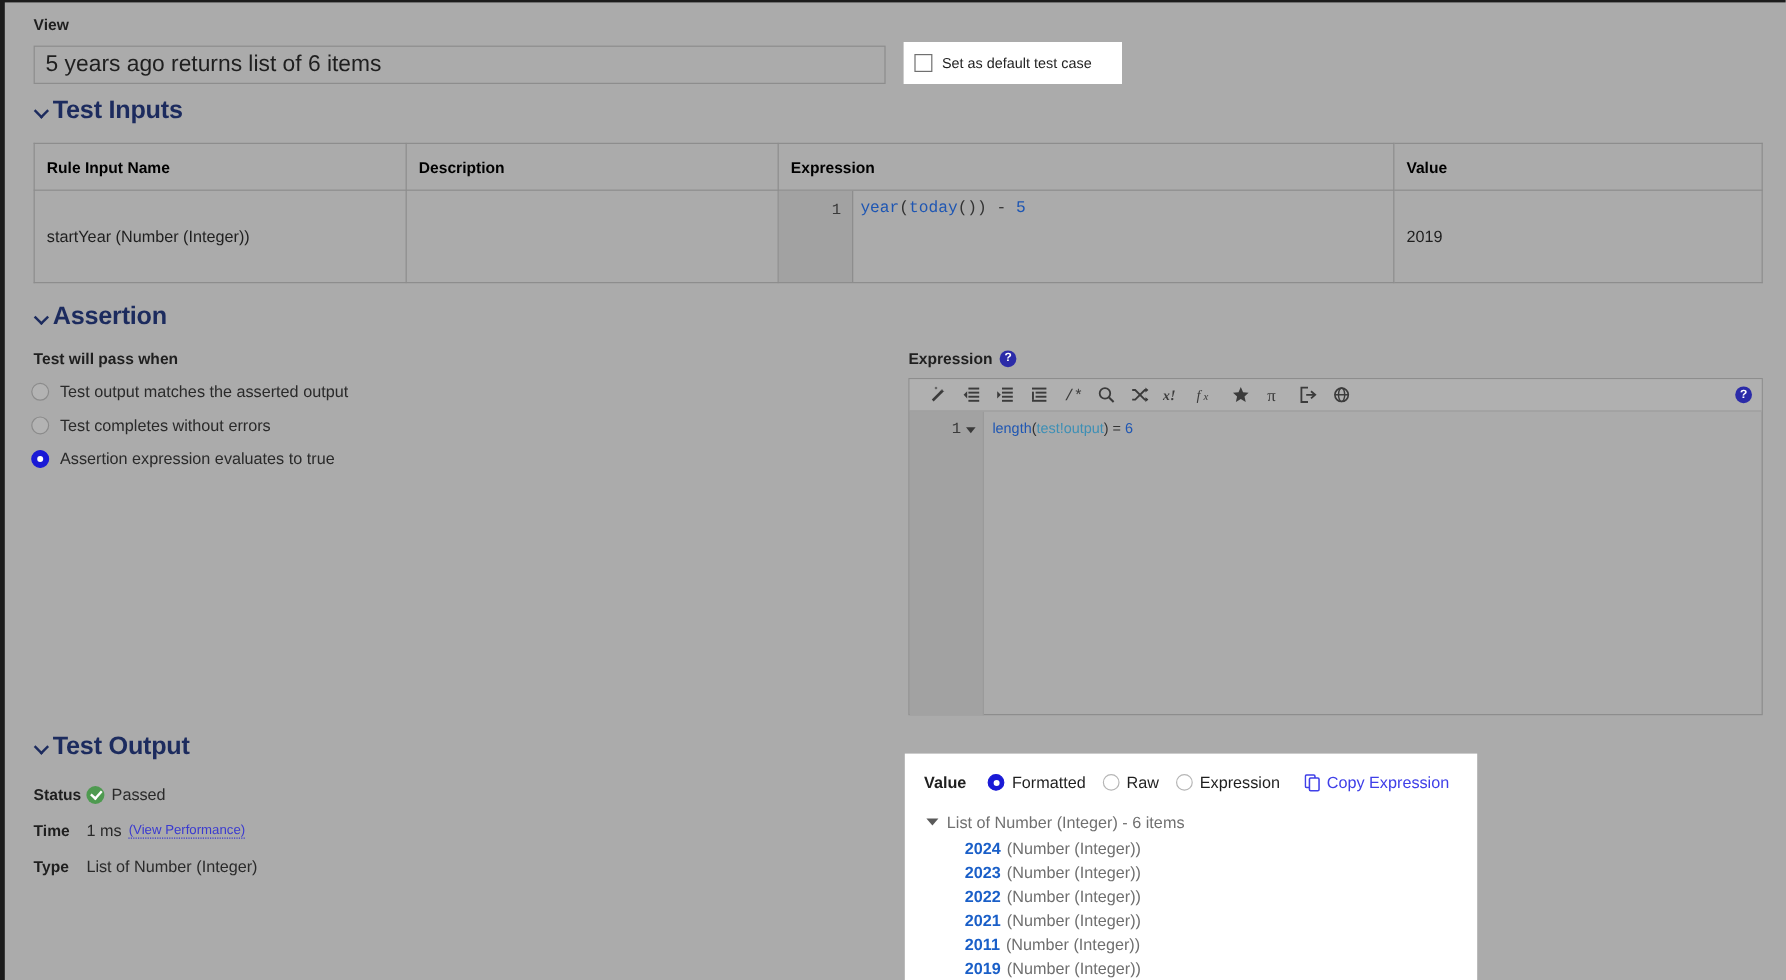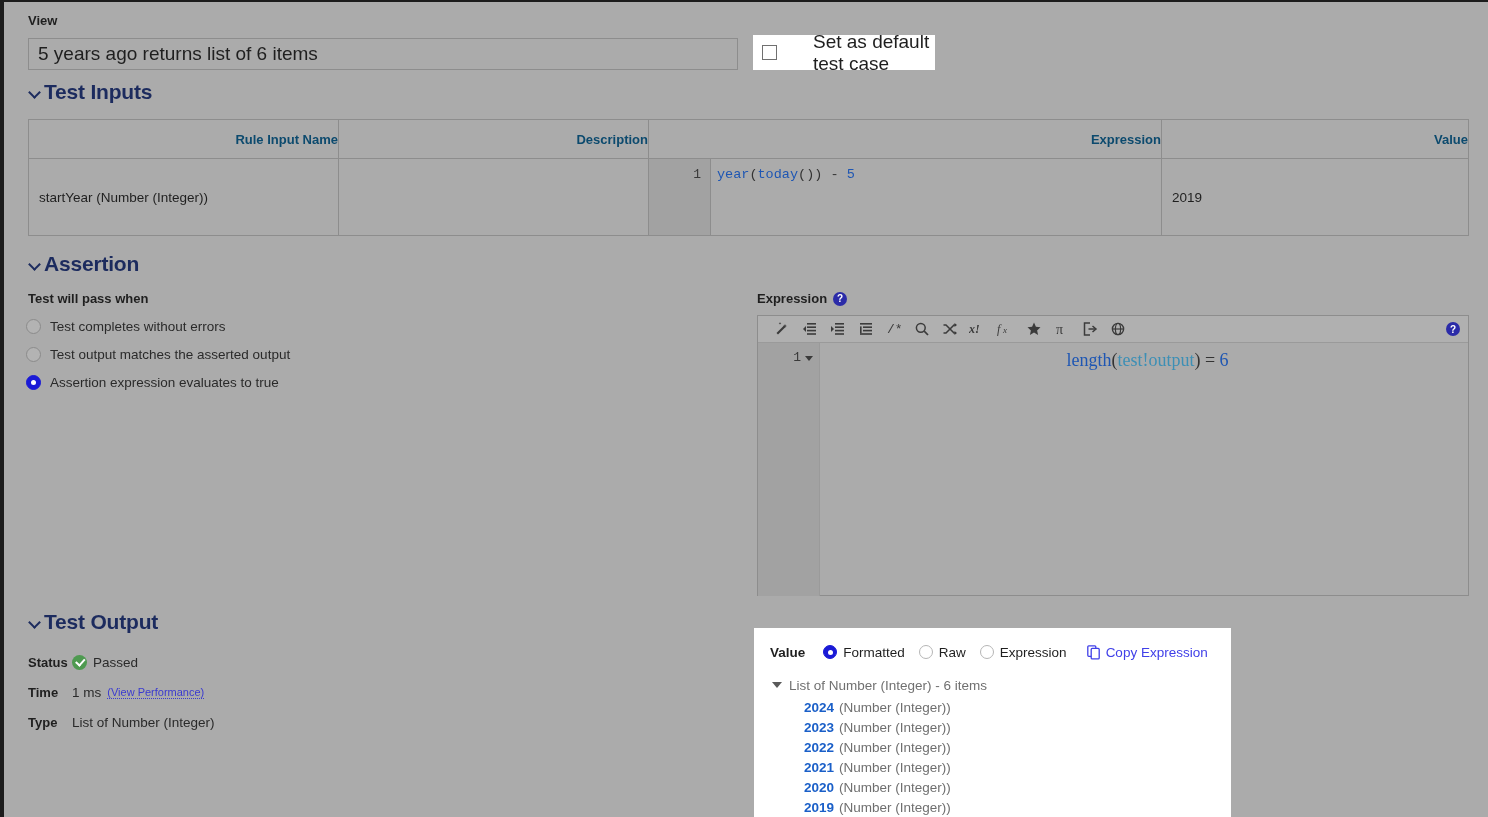--- a/index.html
+++ b/index.html
@@ -77,36 +77,36 @@
     padding-left: 9px;
     box-sizing: border-box;
   }
   .cbx {
     width: 15px; height: 15px;
     border: 1px solid #707070;
     background: #ffffff;
     box-sizing: border-box;
     flex: 0 0 auto;
   }
-  #default-case-box .cb-text { font-size: 19px; color: #1f1f1f; margin-left: 28px; }
+  #default-case-box .cb-text { font-size: 12px; color: #1f1f1f; }
 
   
   #test-inputs-header { position: absolute; left: 24px; top: 78px; }
   #inputs-table {
     position: absolute;
     left: 24px; top: 117px;
     width: 1440px;
     border-collapse: collapse;
     table-layout: fixed;
   }
   #inputs-table th {
-    text-align: right;
+    text-align: left;
     font-size: 13px;
     font-weight: bold;
-    color: #0c4a6e;
+    color: #000000;
     padding: 10px 0 10px 10px;
     border: 1px solid #8d8d8d;
     background: transparent;
     height: 18px;
   }
   #inputs-table td {
     border: 1px solid #8d8d8d;
     vertical-align: middle;
     font-size: 13.5px;
     color: #1f1f1f;
@@ -237,25 +237,24 @@
   }
   .caret-down {
     width: 0; height: 0;
     border-left: 4px solid transparent;
     border-right: 4px solid transparent;
     border-top: 5px solid #3a3a3a;
     margin-top: 6px;
   }
   #expr-code {
     padding: 7px 0 0 7px;
-    font-family: Liberation Serif, serif;
-    font-size: 18px;
+    font-family: Liberation Sans, sans-serif;
+    font-size: 12px;
     white-space: pre;
     flex: 1;
-    text-align: center;
   }
   .tok-len { color: #1e56b3; }
   .tok-var { color: #3d8fb5; }
   .tok-eq { color: #333333; }
 
   
   #test-output-header { position: absolute; left: 24px; top: 608px; }
   #output-meta { position: absolute; left: 24px; top: 645px; }
   .meta-row {
     display: flex;
@@ -445,25 +444,25 @@
 
   <div id="assertion-header" class="section-h">
     <span class="chev"></span>
     <span>Assertion</span>
   </div>
   <div id="assert-pass-label" class="lbl-bold">Test will pass when</div>
 
   <div id="radio-group">
     <div class="radio-row">
       <span class="rdo"></span>
-      <span class="r-text">Test completes without errors</span>
+      <span class="r-text">Test output matches the asserted output</span>
     </div>
     <div class="radio-row">
       <span class="rdo"></span>
-      <span class="r-text">Test output matches the asserted output</span>
+      <span class="r-text">Test completes without errors</span>
     </div>
     <div class="radio-row">
       <span class="rdo sel"></span>
       <span class="r-text">Assertion expression evaluates to true</span>
     </div>
   </div>
 
   <div id="expr-label-row">
     <span class="lbl-bold">Expression</span>
     <span class="help-icon">?</span>
@@ -635,21 +634,21 @@
       </div>
       <div class="tree-item">
         <span class="tv">2022</span>
         <span class="tt">(Number (Integer))</span>
       </div>
       <div class="tree-item">
         <span class="tv">2021</span>
         <span class="tt">(Number (Integer))</span>
       </div>
       <div class="tree-item">
-        <span class="tv">2020</span>
+        <span class="tv">2011</span>
         <span class="tt">(Number (Integer))</span>
       </div>
       <div class="tree-item">
         <span class="tv">2019</span>
         <span class="tt">(Number (Integer))</span>
       </div>
     </div>
   </div>
 
 </div>

